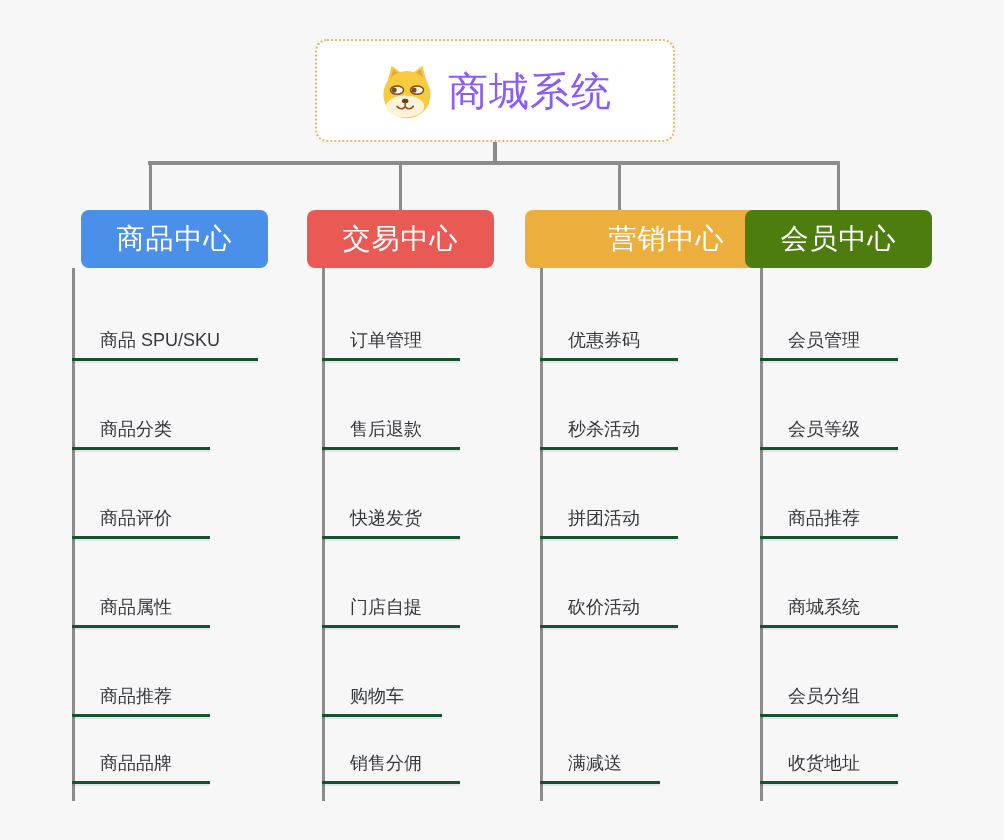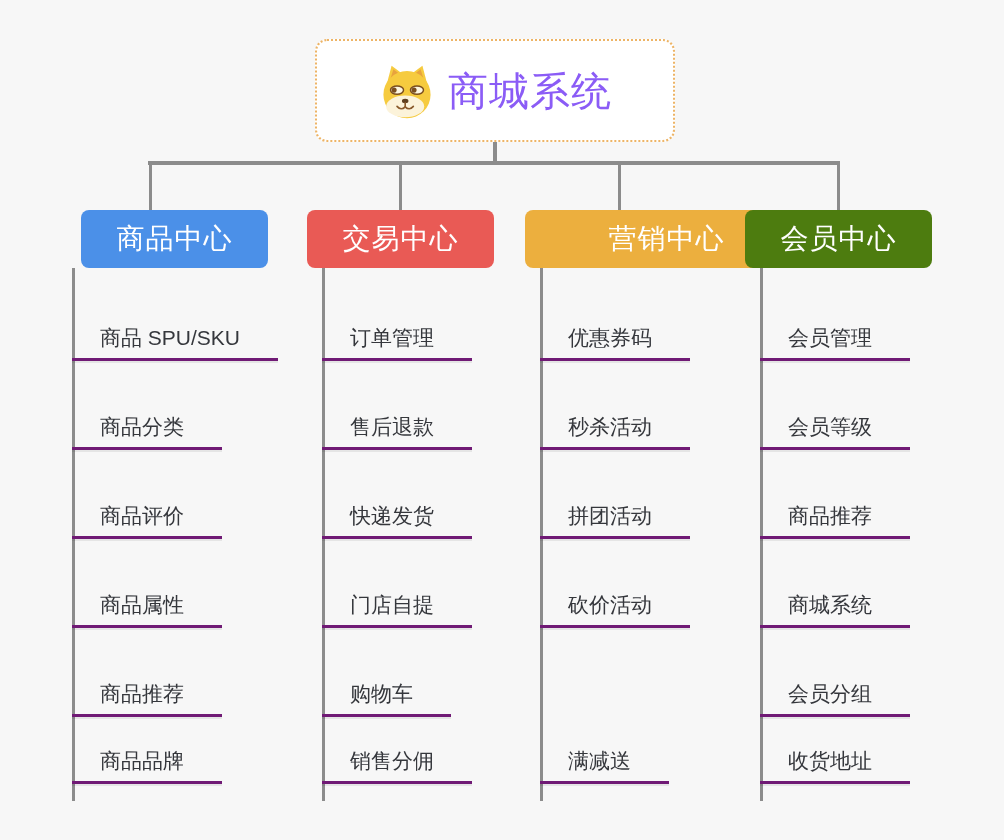--- a/index.html
+++ b/index.html
@@ -61,23 +61,23 @@
     width:3px;height:533px;
     background:#8c8c8c;
   }
   
   .leaf{
     position:absolute;
     left:15px;
     height:41px;
     display:flex;align-items:flex-end;
     padding:0 38px 6px 28px;
-    border-bottom:3px solid #701a75;
+    border-bottom:3px solid #14532d;
     box-shadow:0 2px 0 rgba(0,0,0,0.07);
-    font-size:21px;
+    font-size:18px;
     color:#35373c;
     white-space:nowrap;
     box-sizing:content-box;
   }
   .leaf-0{top:101px;}
   .leaf-1{top:190px;}
   .leaf-2{top:279px;}
   .leaf-3{top:368px;}
   .leaf-4{top:457px;}
   .leaf-5{top:524px;}

